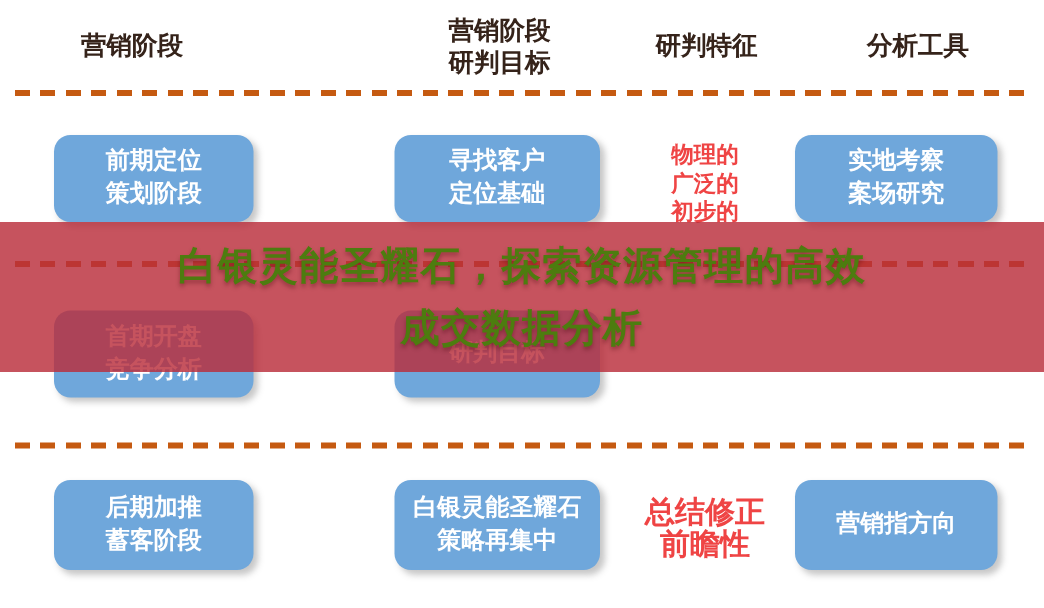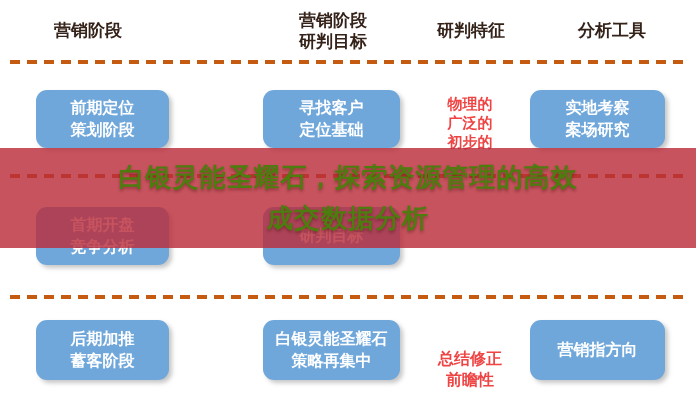--- a/index.html
+++ b/index.html
@@ -37,21 +37,21 @@
   .r1{top:90px;height:58px}
   .r2{top:207px;height:58px}
   .r3{top:320px;height:60px}
   
   .feature{
     position:absolute;left:420px;width:100px;text-align:center;color:#ef4444;font-weight:bold;
     font-size:15px;line-height:19px;white-space:pre-line;
   }
   .f1{top:94px}
   .f2{top:211px}
-  .f3{top:348px;font-size:16px;line-height:21px}
+  .f3{top:332px;font-size:20px;line-height:21px}
   
   .banner{
     position:absolute;left:0;top:148px;width:696px;height:100px;
     background:rgba(185,45,58,0.82);z-index:5;
     display:flex;flex-direction:column;align-items:center;justify-content:center;
   }
   .banner-line{
     color:#4d7c0f;font-weight:bold;font-size:26px;line-height:41px;text-align:center;
     text-shadow:0 2px 3px rgba(60,0,10,0.35);letter-spacing:1px;white-space:pre-line;
   }

